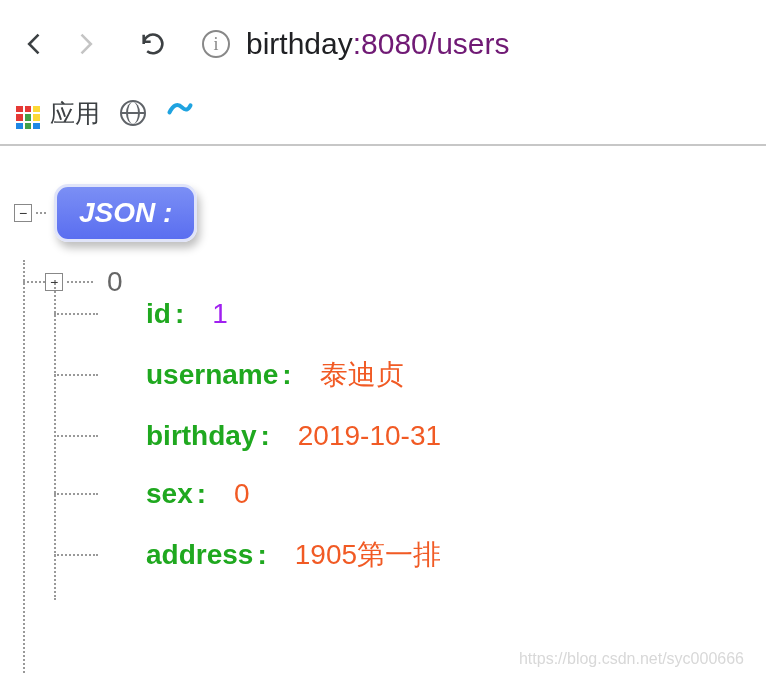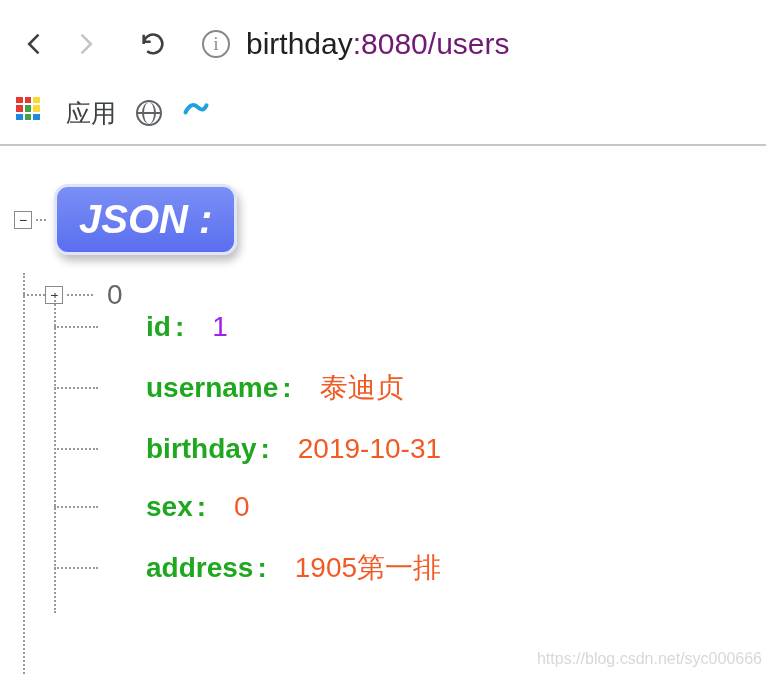--- a/index.html
+++ b/index.html
@@ -74,21 +74,21 @@
     }
     .apps-icon span:nth-child(1){background:#e53935;}
     .apps-icon span:nth-child(2){background:#e53935;}
     .apps-icon span:nth-child(3){background:#fdd835;}
     .apps-icon span:nth-child(4){background:#e53935;}
     .apps-icon span:nth-child(5){background:#43a047;}
     .apps-icon span:nth-child(6){background:#fdd835;}
     .apps-icon span:nth-child(7){background:#1e88e5;}
     .apps-icon span:nth-child(8){background:#43a047;}
     .apps-icon span:nth-child(9){background:#1e88e5;}
-    .bookmark-item { display: flex; align-items: flex-start; gap: 26px; cursor: pointer; }
+    .bookmark-item { display: flex; align-items: flex-end; gap: 10px; cursor: pointer; }
     .globe-icon {
       width: 26px; height: 26px;
       border: 2.5px solid #5f6368;
       border-radius: 50%;
       position: relative;
     }
     .globe-icon::before {
       content: ''; position: absolute; top: 0; bottom: 0; left: 50%;
       width: 10px; transform: translateX(-50%);
       border-left: 2px solid #5f6368; border-right: 2px solid #5f6368;
@@ -117,21 +117,21 @@
       cursor: pointer;
       margin-right: 4px;
     }
     .json-badge {
       background: linear-gradient(to bottom, #7b8ff5, #5a6ef0);
       color: #fff;
       font-weight: bold;
       font-style: italic;
       padding: 10px 22px;
       border-radius: 14px;
-      font-size: 40px;
+      font-size: 28px;
       box-shadow: 3px 6px 8px rgba(0,0,0,0.25);
       border: 3px solid #e0e4f9;
       margin-left: 8px;
     }
     
     .tree-children { position: relative; }
     .tree-line-v {
       position: absolute;
       border-left: 2px dotted #999;
     }
@@ -153,21 +153,21 @@
       margin-bottom: 26px;
     }
     .prop-key { color: #1fa81f; font-weight: bold; font-size: 28px; }
     .prop-colon { color: #1fa81f; font-weight: bold; margin-left:4px; margin-right: 28px; font-size:28px;}
     .val-num { color: #a020f0; font-size: 28px; font-weight:500;}
     .val-str { color: #f15a24; font-size: 28px; font-weight:500;}
     
     .watermark {
       position: absolute;
       bottom: 6px;
-      right: 4px;
+      right: 22px;
       color: #d8d8d8;
       font-size: 16px;
       font-family: Arial;
     }
   </style>
 </head>
 <body>
 
 <div class="toolbar">
   <div class="nav-btn">

